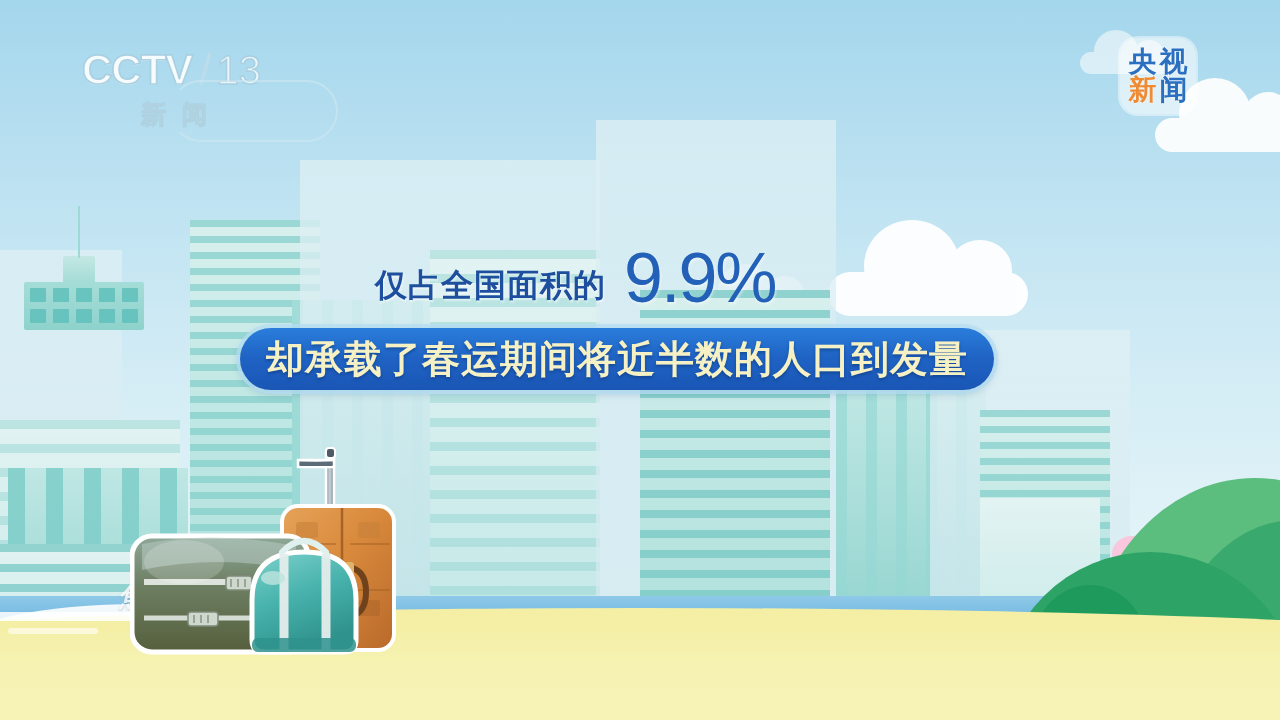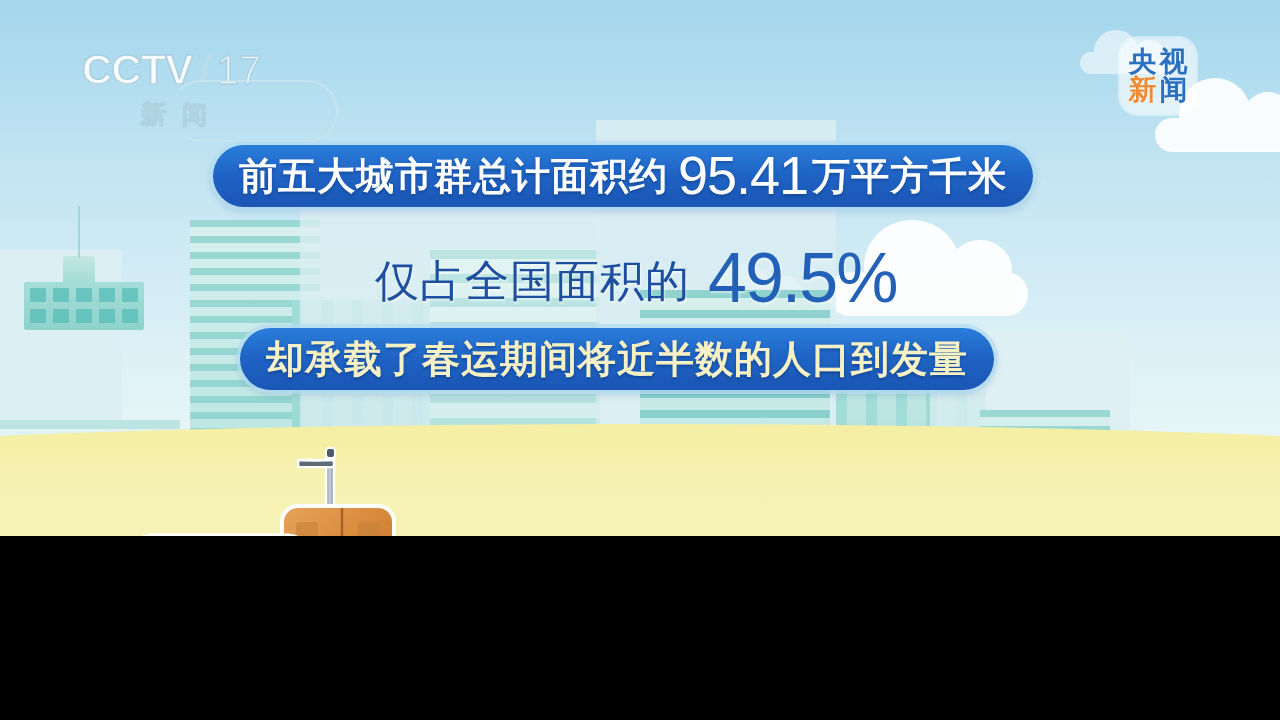--- a/index.html
+++ b/index.html
@@ -6,21 +6,21 @@
   html, body {
     margin: 0;
     padding: 0;
     background: #000;
   }
   * { box-sizing: border-box; }
 
   .stage {
     position: relative;
     width: 1280px;
-    height: 536px;
+    height: 720px;
     overflow: hidden;
     font-family: "Liberation Sans", "DejaVu Sans", sans-serif;
     background: linear-gradient(180deg, #a4d6ec 0%, #bfe3f2 28%, #d3ecf5 52%, #dff2f7 70%, #e8f6f7 84%, #eef8f6 100%);
     padding-left: 11px;
   }
 
   
   .cloud {
     position: absolute;
     background: #ffffff;
@@ -298,22 +298,22 @@
   
   .line2 {
     position: absolute;
     left: 375px; top: 232px;
     display: flex;
     align-items: baseline;
     white-space: nowrap;
   }
   .zh-navy {
     font-family: "DejaVu Sans", "Liberation Sans", sans-serif;
-    font-weight: 400;
-    font-size: 44px;
+    font-weight: 700;
+    font-size: 32px;
     color: #1d4f9e;
     letter-spacing: 1px;
     text-shadow: 1px 2px 2px rgba(255,255,255,.55);
   }
   .pct {
     font-family: "Liberation Sans", "DejaVu Sans", sans-serif;
     font-weight: 400;
     font-size: 70px;
     color: #2360b8;
     letter-spacing: -2px;
@@ -537,47 +537,42 @@
     </svg>
   </div>
 
   <div class="jdft">焦点访谈</div>
 
   <div class="cctv-logo">
     <div class="cctv-cap"></div>
     <div class="cctv-row">
       <span class="cctv-word">CCTV</span>
       <span class="cctv-slash">/</span>
-      <span class="cctv-13">17</span>
+      <span class="cctv-13">13</span>
     </div>
     <div class="cctv-cn">新闻</div>
   </div>
 
   <div class="yangshi">
     <div class="ys-row">
       <span class="ys-ch">央</span>
       <span class="ys-ch">视</span>
     </div>
     <div class="ys-row">
       <span class="ys-ch orange">新</span>
       <span class="ys-ch">闻</span>
     </div>
   </div>
 
   <div class="lines">
 
-    <div class="banner line1">
-      <span class="zh-main zh-white">前五大城市群总计面积约</span>
-      <span class="num-big">95.41</span>
-      <span class="zh-main zh-white">万平方千米</span>
-    </div>
 
     <div class="line2">
       <span class="zh-navy">仅占全国面积的</span>
-      <span class="pct">49.5%</span>
+      <span class="pct">9.9%</span>
     </div>
 
     <div class="banner line3">
       <span class="zh-main zh-cream">却承载了春运期间将近半数的人口到发量</span>
     </div>
 
 
   </div>
 
 </div>

